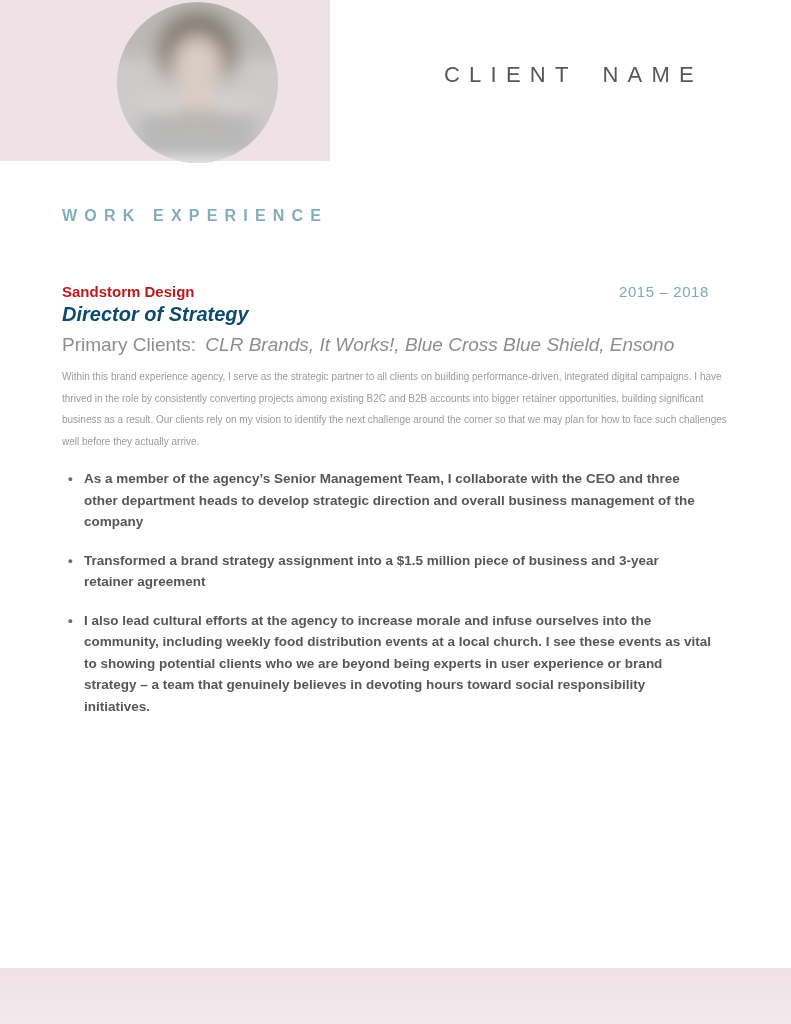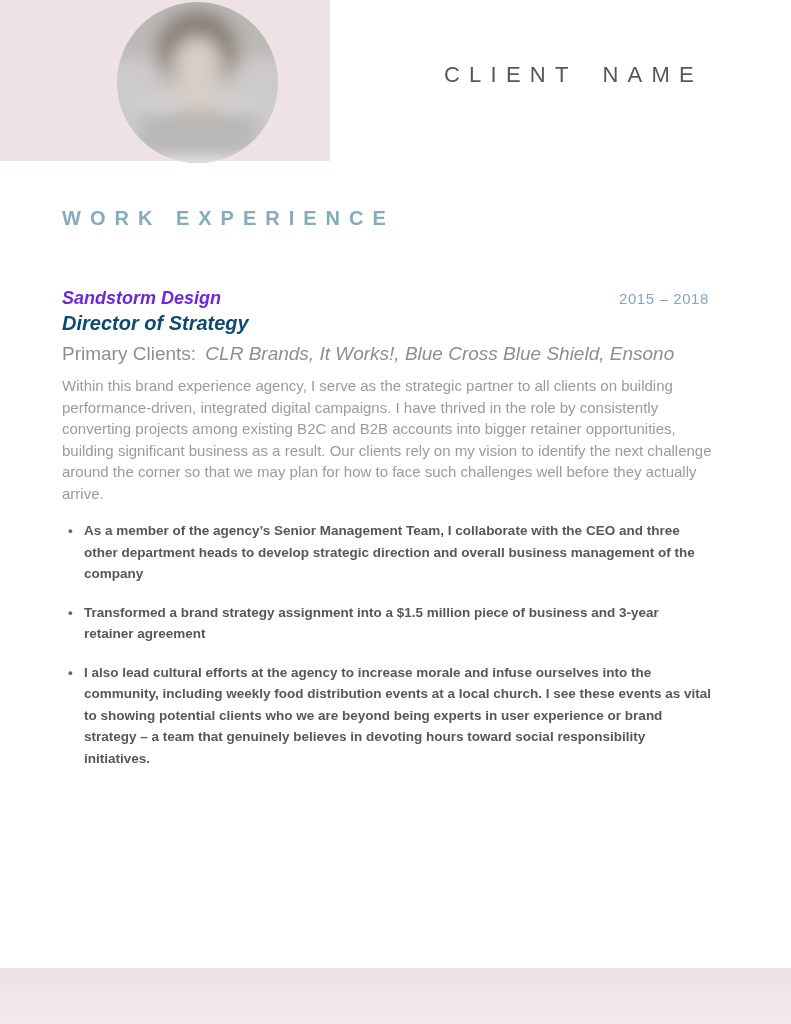--- a/index.html
+++ b/index.html
@@ -49,36 +49,35 @@
 
   
   .content {
     position: absolute;
     top: 161px;
     left: 62px;
     width: 669px;
   }
   .section-title {
     margin: 46px 0 58px 0;
-    font-size: 20px;
+    font-size: 16px;
     font-weight: 700;
     letter-spacing: 0.45em;
     color: #83adbc;
   }
   .job-header {
     display: flex;
     justify-content: space-between;
     align-items: baseline;
     margin-bottom: 3px;
   }
   .company {
-    font-size: 18px;
+    font-size: 15px;
     font-weight: 700;
-    color: #6d28d9;
-    font-style: italic;
+    color: #b91c1c;
   }
   .dates {
     font-size: 15px;
     color: #7fa9ba;
     letter-spacing: 0.04em;
     padding-right: 22px;
   }
   .job-title {
     font-size: 20px;
     font-weight: 700;
@@ -87,21 +86,21 @@
     margin: 0 0 8px 0;
   }
   .clients-line {
     font-size: 19px;
     color: #8e8e8e;
     margin: 0 0 10px 0;
   }
   .clients-line .label { margin-right: 4px; }
   .clients-line .values { font-style: italic; }
   .summary {
-    font-size: 15px;
+    font-size: 10px;
     line-height: 21.5px;
     color: #9b9b9b;
     margin: 0 0 16px 0;
   }
   .bullets {
     list-style: none;
     margin: 0;
     padding: 0 20px 0 6px;
   }
   .bullets li {

